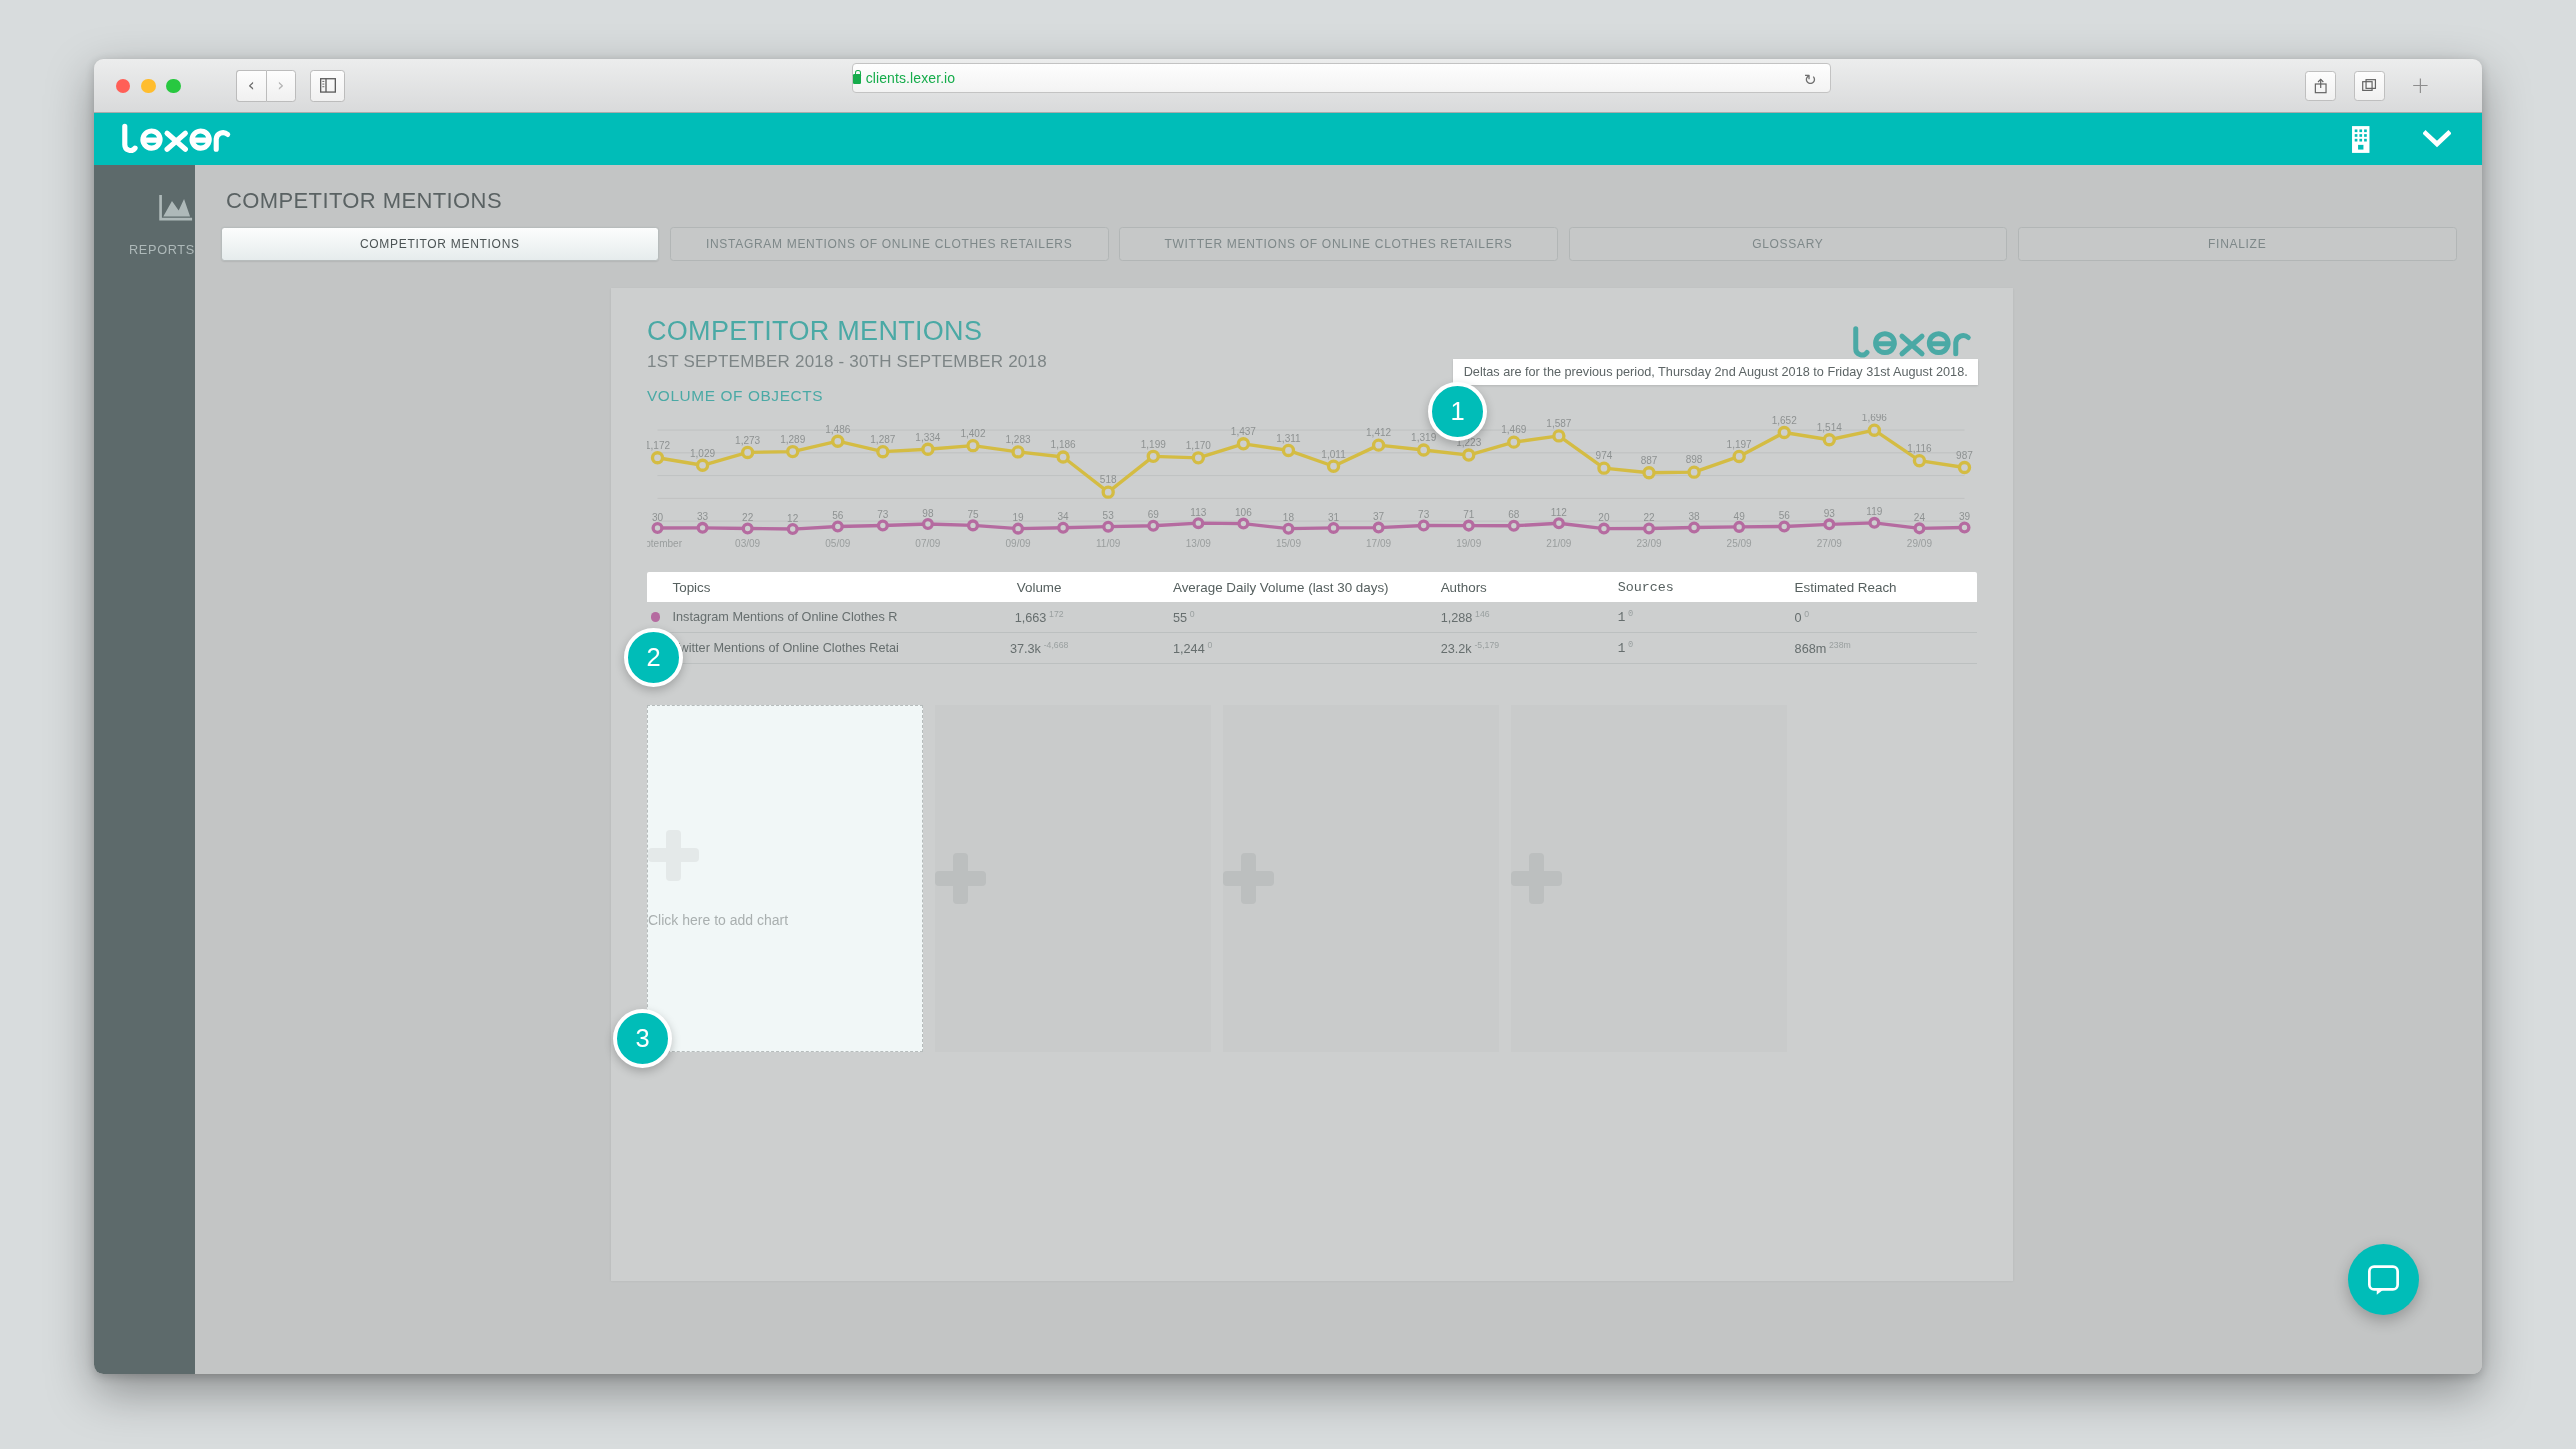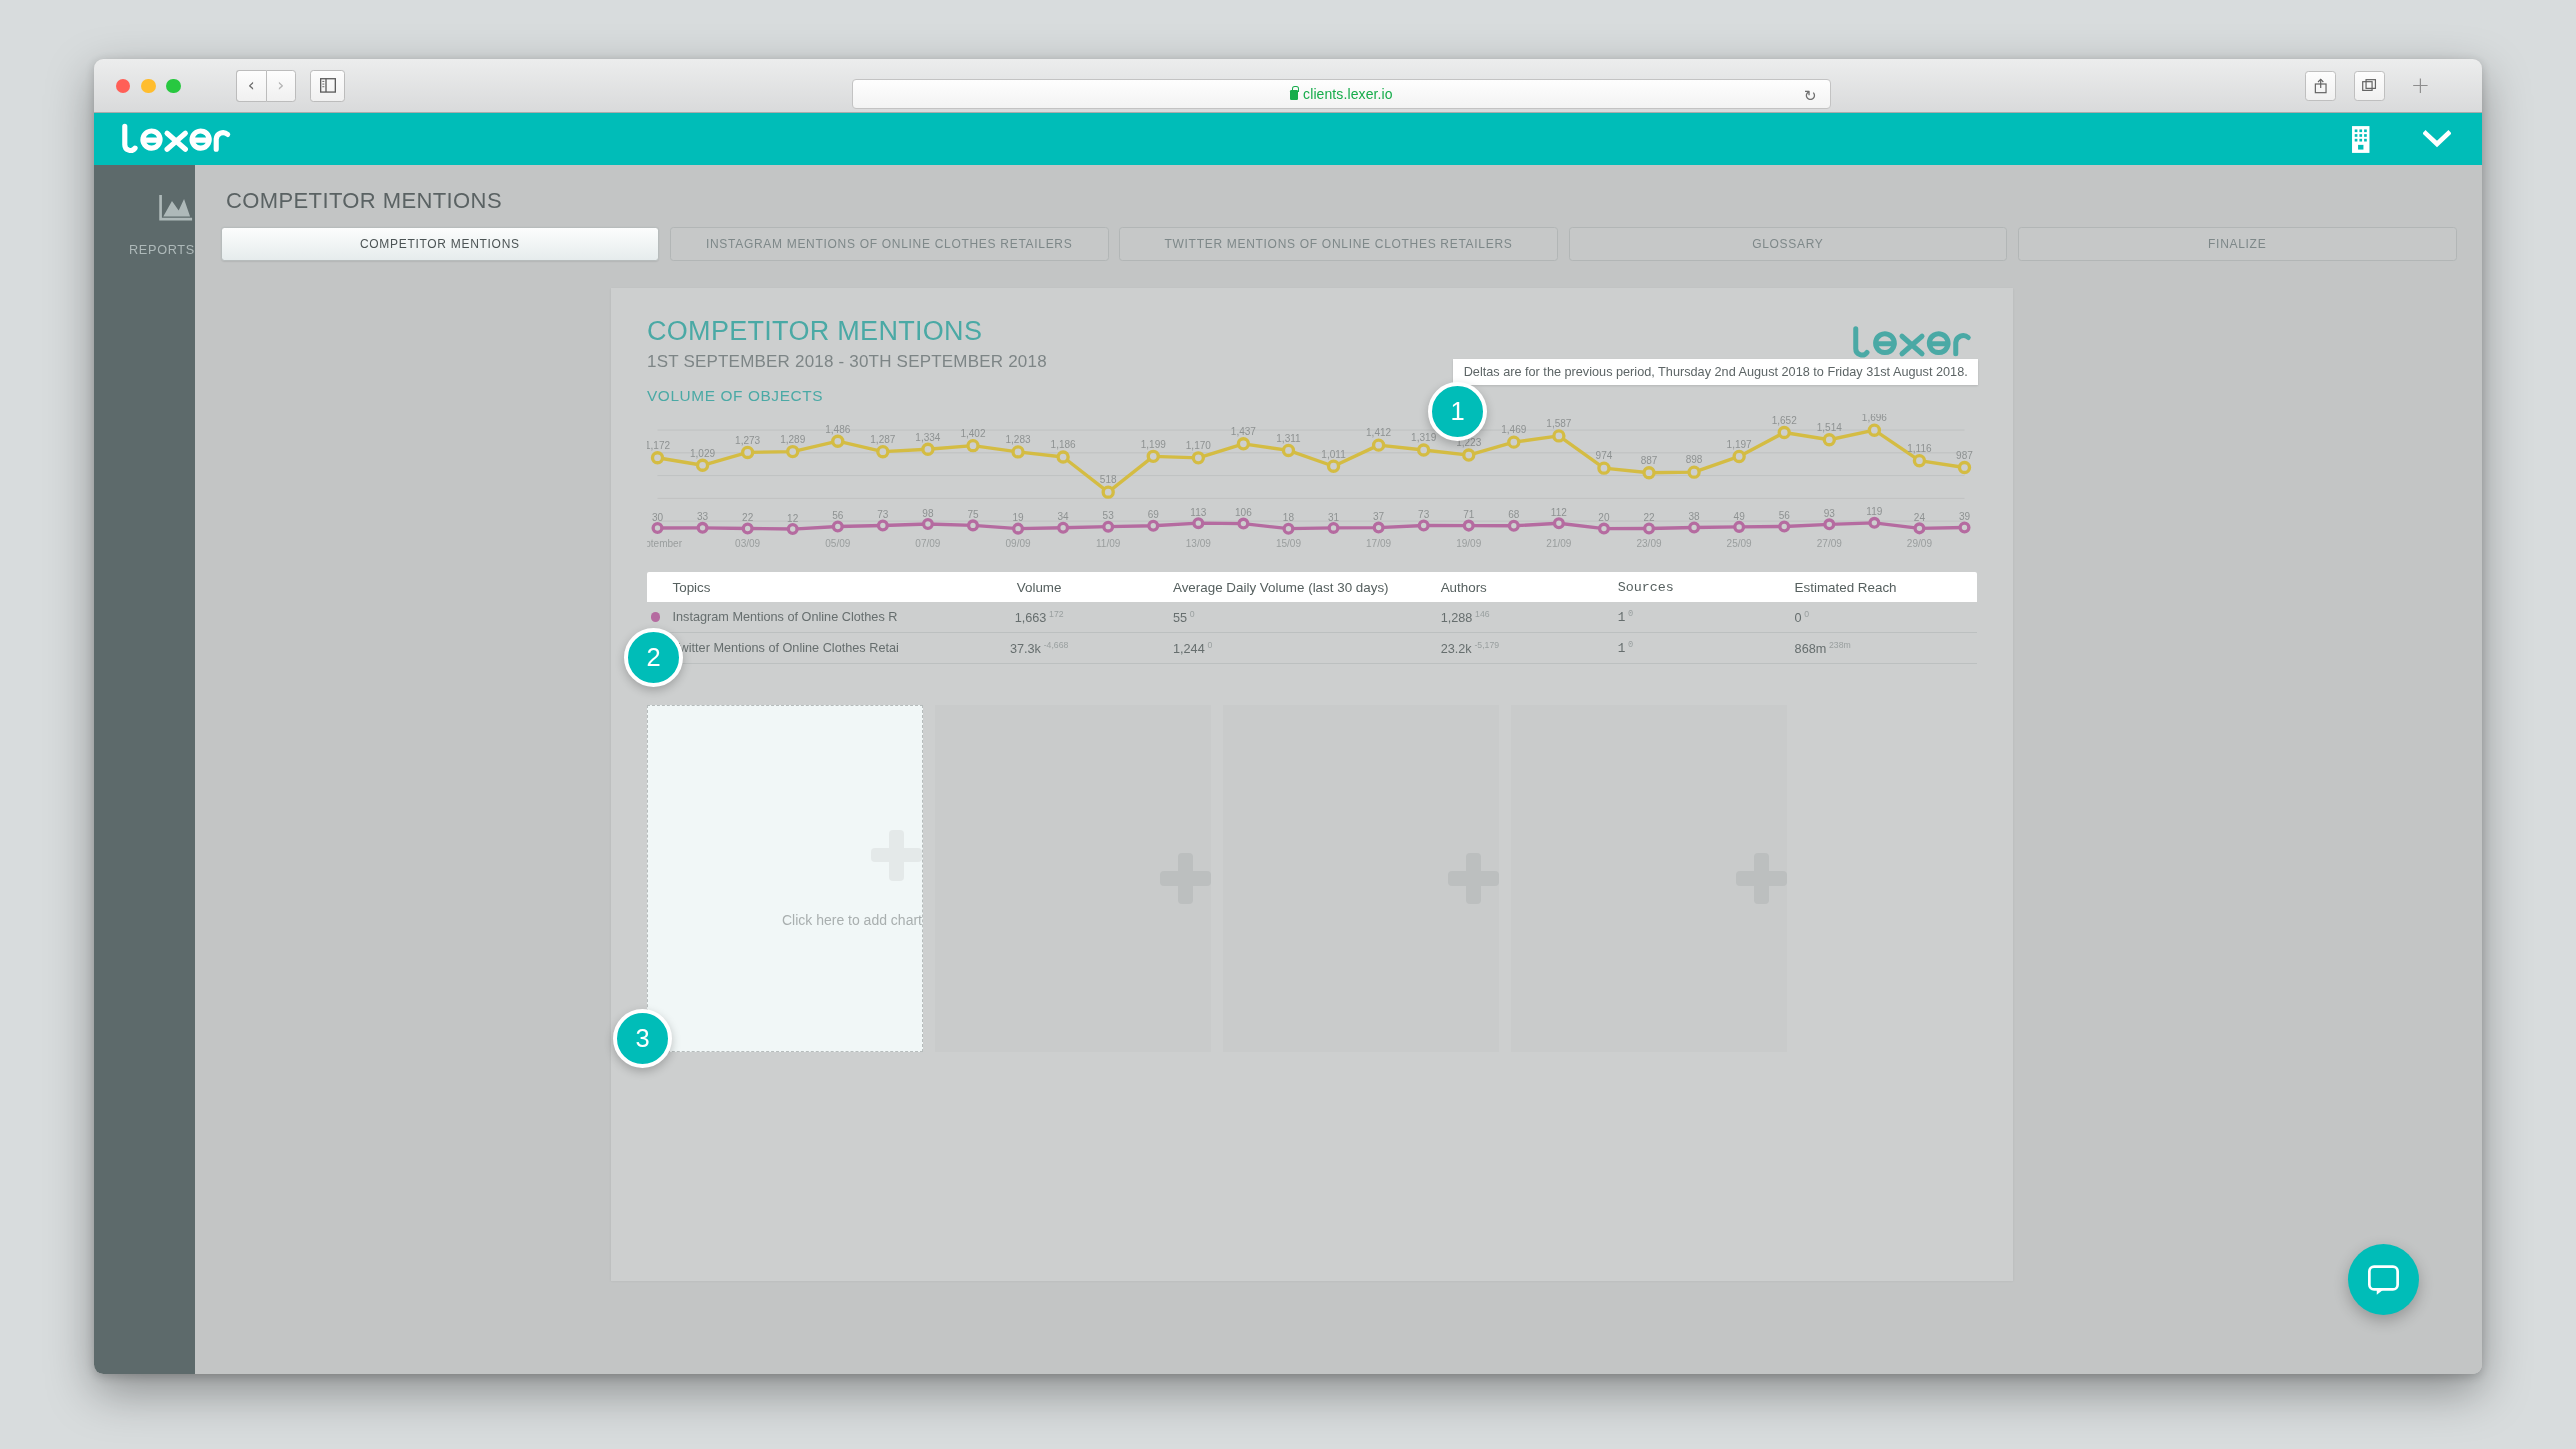--- a/index.html
+++ b/index.html
@@ -41,26 +41,26 @@
     display: flex; align-items: center; justify-content: center;
     color: #6a6a6a;
   }
   #nav-back-button  { left: 142px;  border-radius: 3.4px 0 0 3.4px; border-right: none; }
   #nav-forward-button { left: 172px; border-radius: 0 3.4px 3.4px 0; color: #b4b4b4; }
   #sidebar-toggle-button { left: 216px; width: 35px; border-radius: 3.4px; }
 
   .chev { font-size: 17.4px; line-height: 1; font-family: "DejaVu Sans", sans-serif; }
 
   #address-bar {
-    position: absolute; left: 758px; top: 20px;
+    position: absolute; left: 758px; top: 4px;
     width: 979px; height: 29.5px;
     background: linear-gradient(180deg,#fefefe,#f3f3f3);
     border: 0.7px solid #c3c3c3;
     border-radius: 4px;
-    display: flex; align-items: center; justify-content: center;
+    display: flex; align-items: center; justify-content: flex-start;
   }
   #address-bar .url-wrap { display: flex; align-items: center; gap: 4.7px; }
   .lock-glyph {
     width: 8px; height: 10px; position: relative; background: #16ac4b;
     border-radius: 1.3px; margin-top: 2px;
   }
   .lock-glyph:before {
     content: ""; position: absolute; left: 1.7px; top: -4px;
     width: 4.7px; height: 5.4px; border: 1.3px solid #16ac4b; border-bottom: none;
     border-radius: 2.7px 2.7px 0 0;
@@ -181,21 +181,21 @@
   .c-volume { width: 295px; text-align: center; }
   .c-avg    { width: 295px; }
   .c-auth   { width: 195px; }
   .c-src    { width: 195px; font-family: Liberation Mono, monospace; }
   .c-reach  { width: 201px; }
 
   
   #chart-slots { position: absolute; left: 36px; top: 417px; display: flex; gap: 12px; }
   .chart-slot {
     width: 276px; height: 347px;
-    display: flex; flex-direction: column; align-items: flex-end; justify-content: center;
+    display: flex; flex-direction: column; align-items: flex-start; justify-content: center;
     gap: 31px;
   }
   .chart-slot.primary {
     background: #f1f7f7; border: 1.3px dashed #b6bcbc;
   }
   .chart-slot.ghost { background: #c9cbcb; }
   .plus-icon { width: 51px; height: 51px; position: relative; }
   .plus-icon:before, .plus-icon:after {
     content: ""; position: absolute; background: #e4e9e9; border-radius: 4px;
   }

